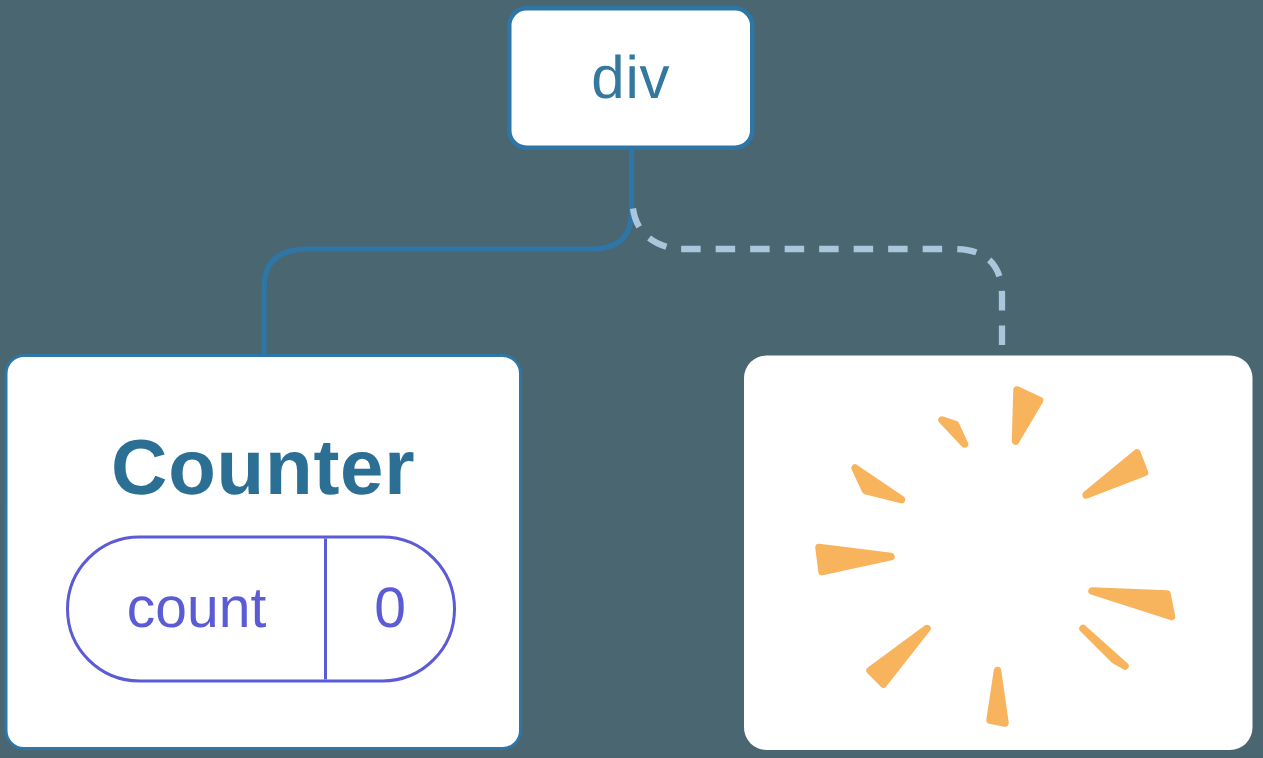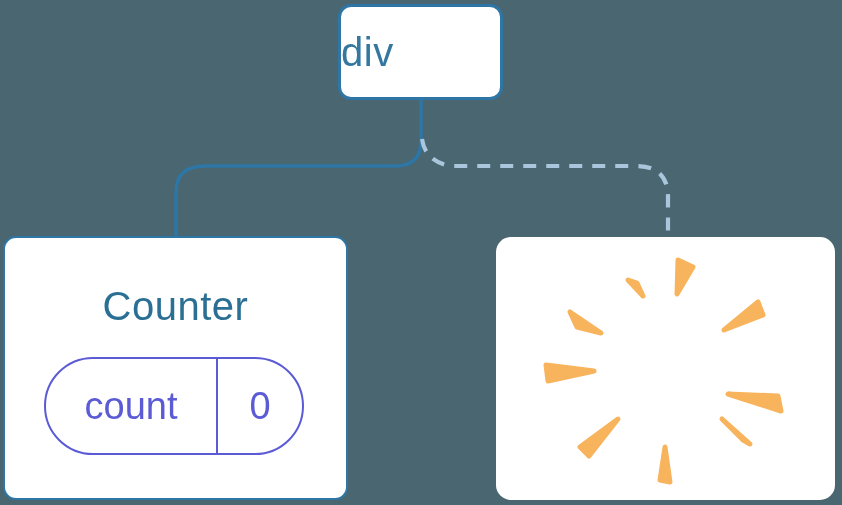--- a/index.html
+++ b/index.html
@@ -33,39 +33,39 @@
   .edge-dashed{
     fill:none;stroke:var(--dashed-link);stroke-width:4.2px;
     stroke-dasharray:13 10;
   }
   .node-root{
     position:absolute;left:338px;top:4px;width:165px;height:96px;
     background:var(--card-bg);
     border:3px solid var(--node-border);
     border-radius:13px;
     box-sizing:border-box;
-    display:flex;align-items:center;justify-content:flex-start;
+    display:flex;align-items:center;justify-content:center;
   }
   .node-root-label{
     color:var(--node-text);
     font-size:40px;font-weight:500;line-height:1;
     letter-spacing:0.5px;
   }
   .card-counter{
     position:absolute;left:3px;top:236px;width:345px;height:264px;
     background:var(--card-bg);
     border:2.5px solid var(--node-border);
     border-radius:13px;
     box-sizing:border-box;
   }
   .counter-title{
     position:absolute;left:0;top:48px;width:100%;
     text-align:center;
     color:var(--counter-title);
-    font-size:40px;font-weight:400;line-height:1;
+    font-size:52px;font-weight:700;line-height:1;
     letter-spacing:0.5px;
   }
   .state-pill{
     position:absolute;left:39px;top:119px;width:260px;height:98px;
     border:2px solid var(--state-accent);
     border-radius:49px;
     box-sizing:border-box;
     display:flex;align-items:stretch;
   }
   .state-key-cell{

